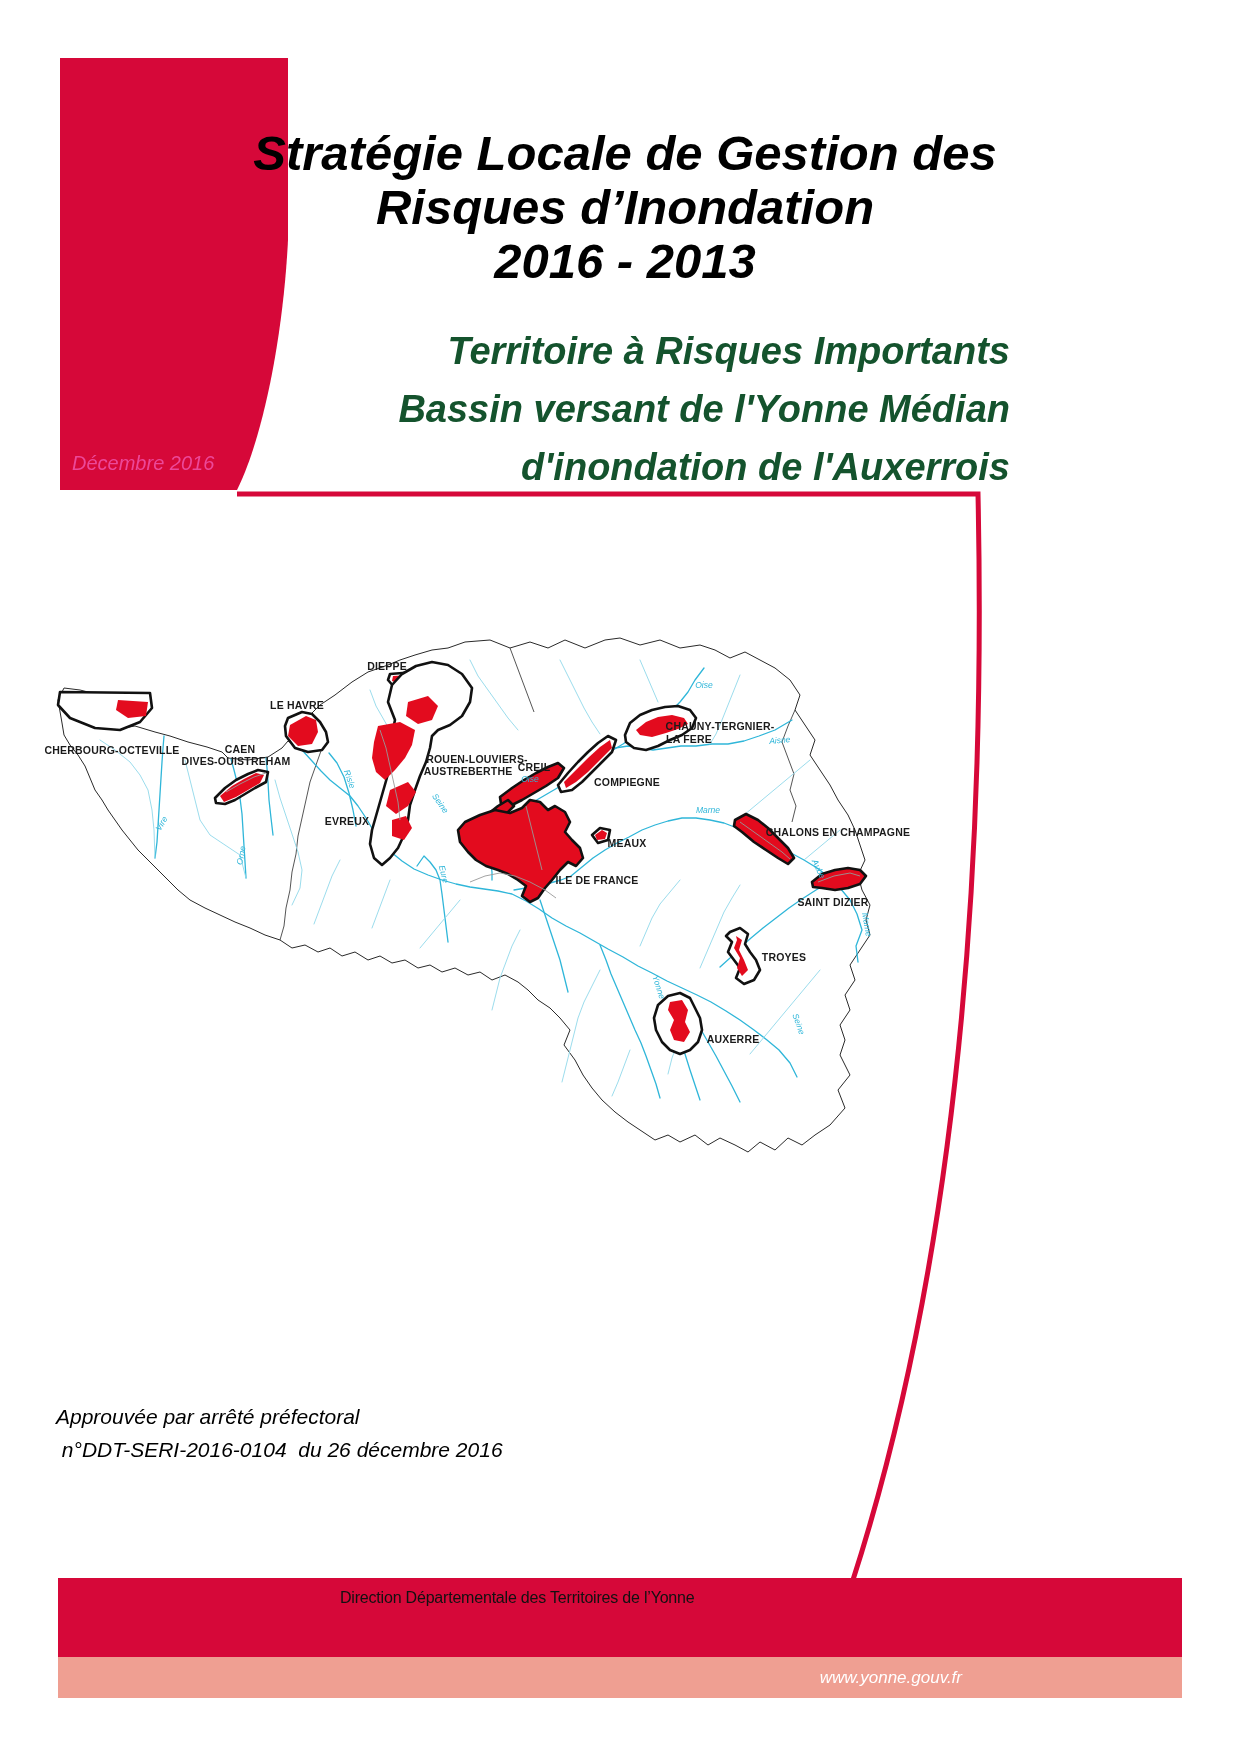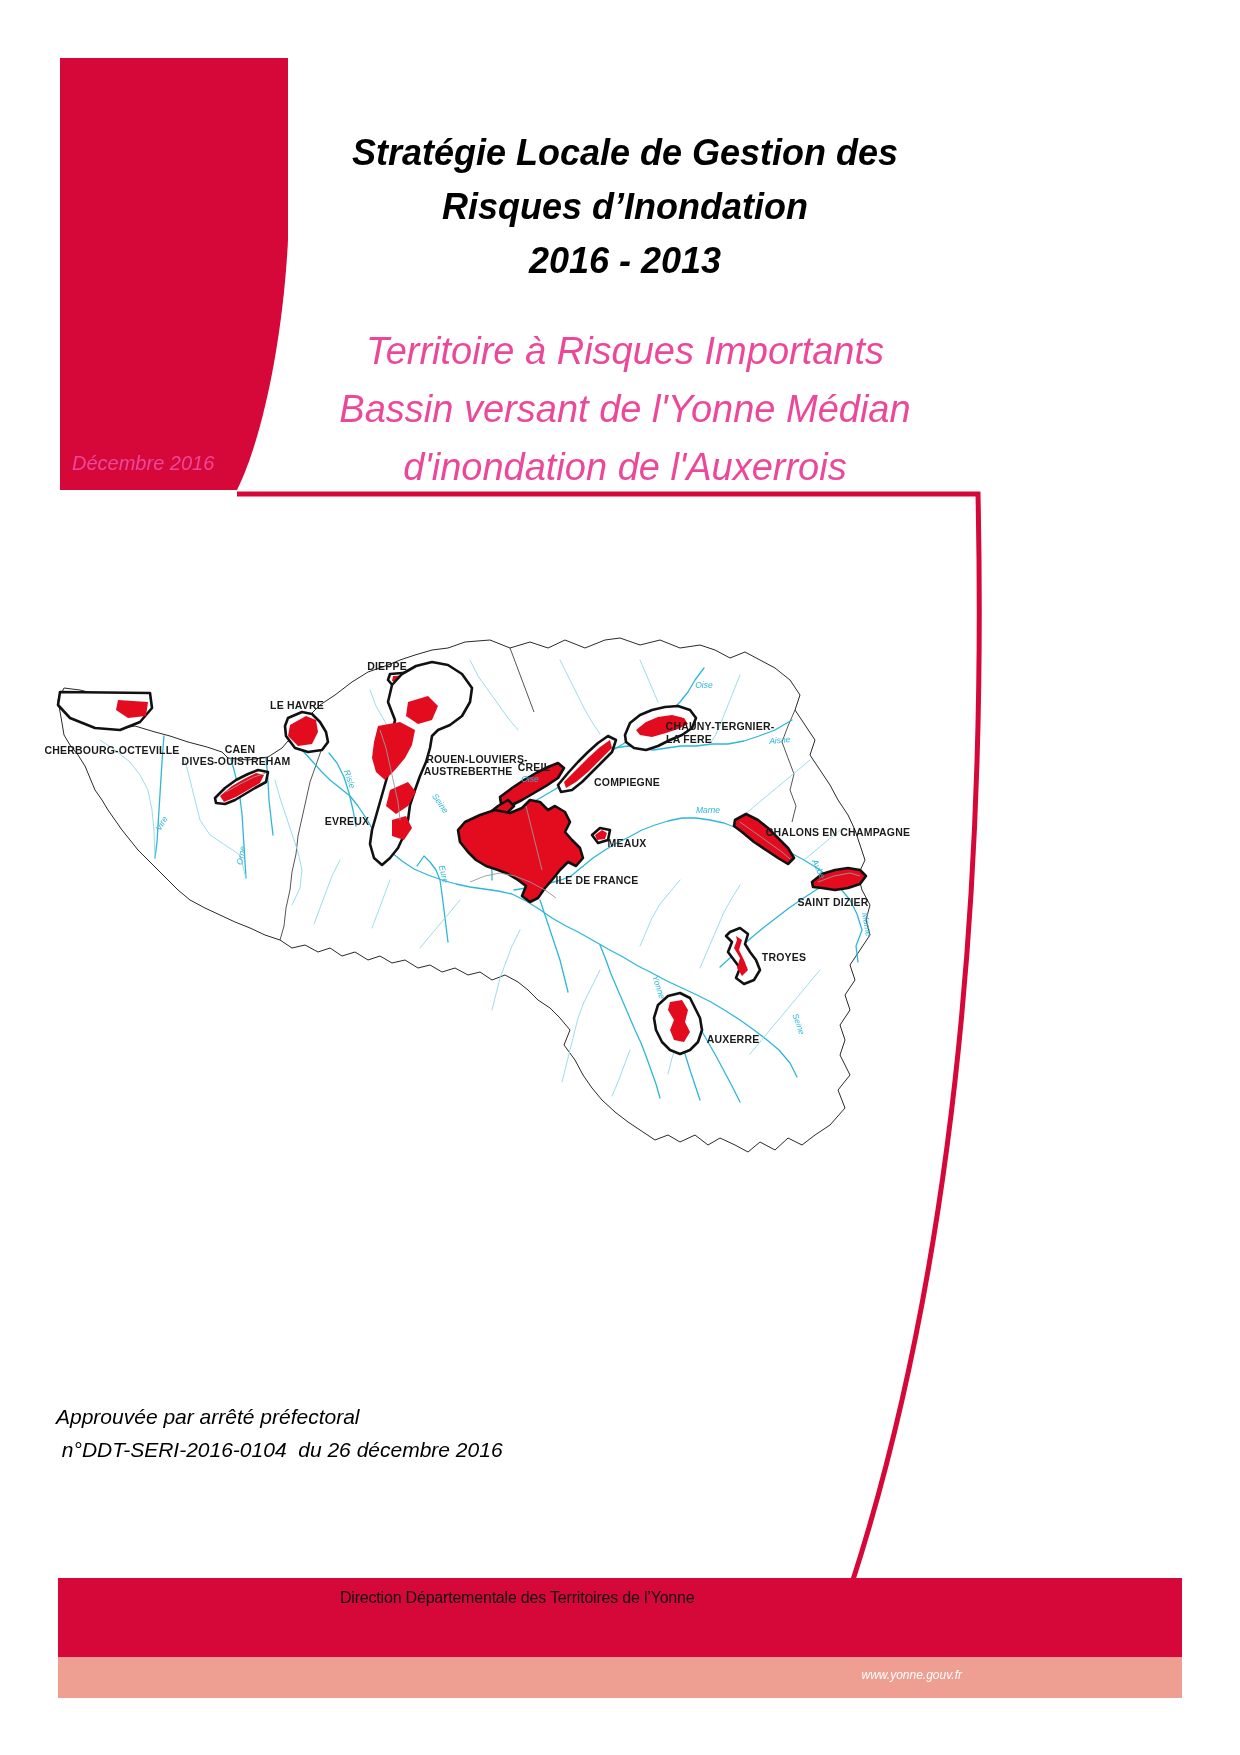--- a/index.html
+++ b/index.html
@@ -11,24 +11,24 @@
   .banner-shape{position:absolute;left:0;top:0;width:1240px;height:520px;}
   .banner-date{
     position:absolute;left:72px;top:452px;color:#ec4899;
     font-size:20px;font-style:italic;white-space:nowrap;
   }
   
   .title-block{
     position:absolute;left:240px;top:126px;width:770px;text-align:center;
     color:#000;font-weight:bold;font-style:italic;
   }
-  .title-line{font-size:36px;line-height:54px;white-space:nowrap;}
+  .title-line{font-size:49px;line-height:54px;white-space:nowrap;}
   .subtitle-block{
-    position:absolute;left:240px;top:322px;width:770px;text-align:center;
-    color:#ec4899;font-weight:normal;font-style:italic;
+    position:absolute;left:240px;top:322px;width:770px;text-align:right;
+    color:#14532d;font-weight:bold;font-style:italic;
   }
   .subtitle-line{font-size:38px;line-height:58px;white-space:nowrap;}
   
   .curve-svg{position:absolute;left:0;top:0;width:1240px;height:1755px;pointer-events:none;}
   
   .map-svg{position:absolute;left:40px;top:630px;width:870px;height:540px;}
   .tri-label{
     font-family:"Liberation Sans",sans-serif;font-size:10.5px;font-weight:bold;
     fill:#1a1a1a;letter-spacing:.2px;
   }
@@ -47,21 +47,21 @@
   }
   .footer-dept{
     position:absolute;left:340px;top:1589px;color:#111;
     font-size:16px;letter-spacing:-.2px;white-space:nowrap;
   }
   .footer-subbar{
     position:absolute;left:58px;top:1657px;width:1124px;height:41px;
   }
   .footer-site{
     position:absolute;left:58px;top:1668px;width:904px;text-align:right;
-    color:#ffffff;font-size:12px;font-style:italic;white-space:nowrap;
+    color:#ffffff;font-size:17px;font-style:italic;white-space:nowrap;
   }
 </style>
 </head>
 <body>
 
 <svg class="banner-shape" viewBox="0 0 1240 520">
   <path d="M60,58 L288,58 L288,240 C283,340 262,440 237,490 L60,490 Z" fill="#D60839"></path>
 </svg>
 <div class="banner-date">Décembre 2016</div>
 

